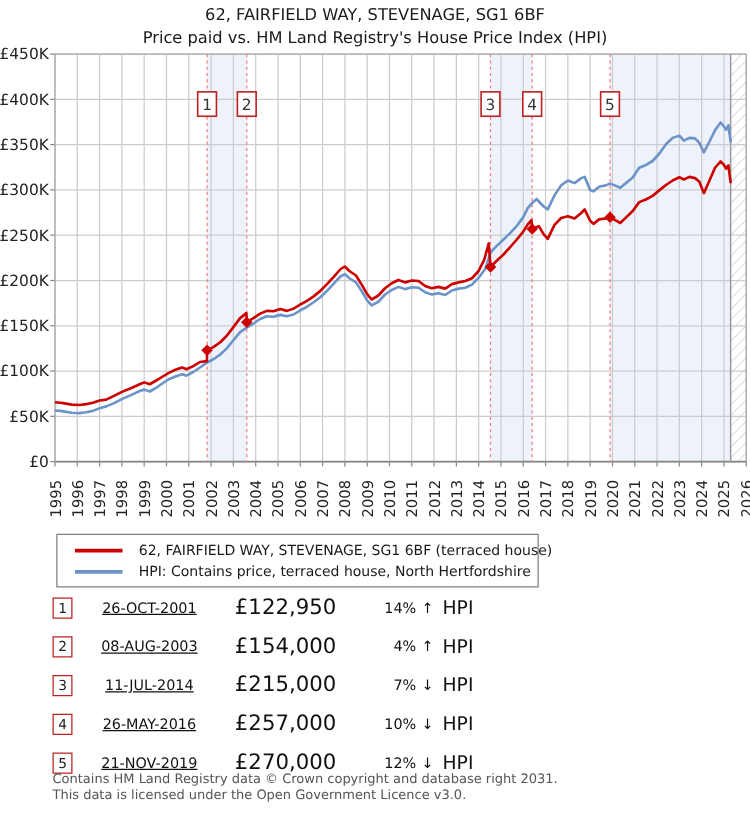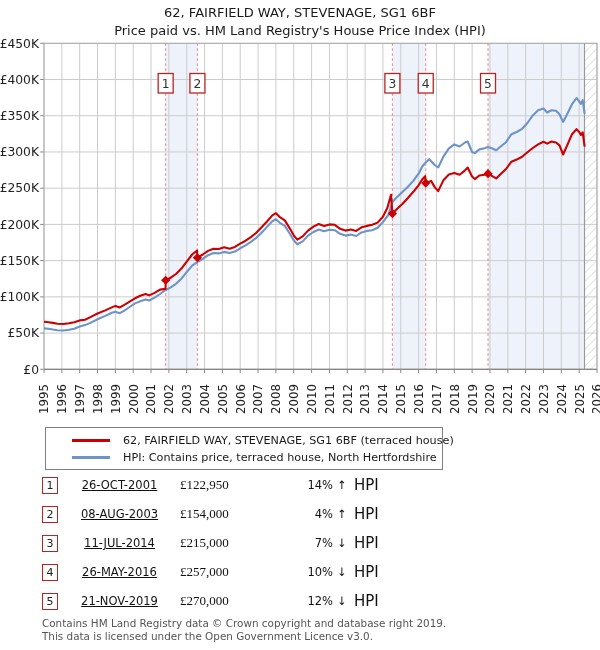--- a/index.html
+++ b/index.html
@@ -7,34 +7,34 @@
     position:relative; width:600px; height:650px; background:#ffffff;
     font-family:"DejaVu Sans","Liberation Sans",sans-serif; overflow:hidden;
   }
   .title-block { position:absolute; top:4px; left:0; width:600px; text-align:center; color:#1a1a1a; }
   .title-line  { font-size:13px; line-height:17.5px; }
 
   #chart { position:absolute; top:38px; left:0; }
 
   .legend {
     position:absolute; top:427px; left:45px; width:384px;
-    border:1px solid #808080; background:#fff; padding:4px 0 3px 12px;
+    border:1px solid #808080; background:#fff; padding:4px 0 3px 0;
   }
   .legend-row { display:flex; align-items:center; height:17px; }
   .legend-swatch { width:38px; height:3px; margin:0 13px 0 14px; flex:0 0 auto; }
   .legend-label { font-size:11.2px; color:#1a1a1a; white-space:nowrap; }
 
   .tx-table { position:absolute; top:476px; left:42px; }
   .trow { display:grid; grid-template-columns:17px 121px 89px 64px 18px 30px; align-items:center; margin-bottom:11px; }
   .numbox {
     width:14px; height:15px; border:1.6px solid #bb2222; color:#222;
     font-size:11px; display:flex; align-items:center; justify-content:center; background:#fff;
   }
   .tdate  { text-align:center; font-size:11.5px; color:#111;text-decoration:underline; }
-  .tprice {  font-size:13px; color:#111;font-family:Liberation Serif, serif; }
+  .tprice { text-align:right;  font-size:17px; color:#111; }
   .tpct   { text-align:right;  font-size:11.5px; color:#111;padding-left:11px; }
   .tarrow { text-align:center; font-size:11.5px; color:#111; }
   .tref   { text-align:left;   font-size:15px; color:#111; padding-left:3px; }
 
   .footer { position:absolute; left:42px; top:617px; font-size:10.4px; color:#555; line-height:12.5px; }
 </style>
 </head>
 <body>
 
 <div id="page">
@@ -257,16 +257,16 @@
         <div class="numbox">5</div>
         <div class="tdate">21-NOV-2019</div>
         <div class="tprice">£270,000</div>
         <div class="tpct">12%</div>
         <div class="tarrow">↓</div>
         <div class="tref">HPI</div>
       </div>
     </div>
 
   <div class="footer">
-    <div>Contains HM Land Registry data © Crown copyright and database right 2019.</div>
+    <div>Contains HM Land Registry data © Crown copyright and database right 2031.</div>
     <div>This data is licensed under the Open Government Licence v3.0.</div>
   </div>
 </div>
 
 </body></html>

